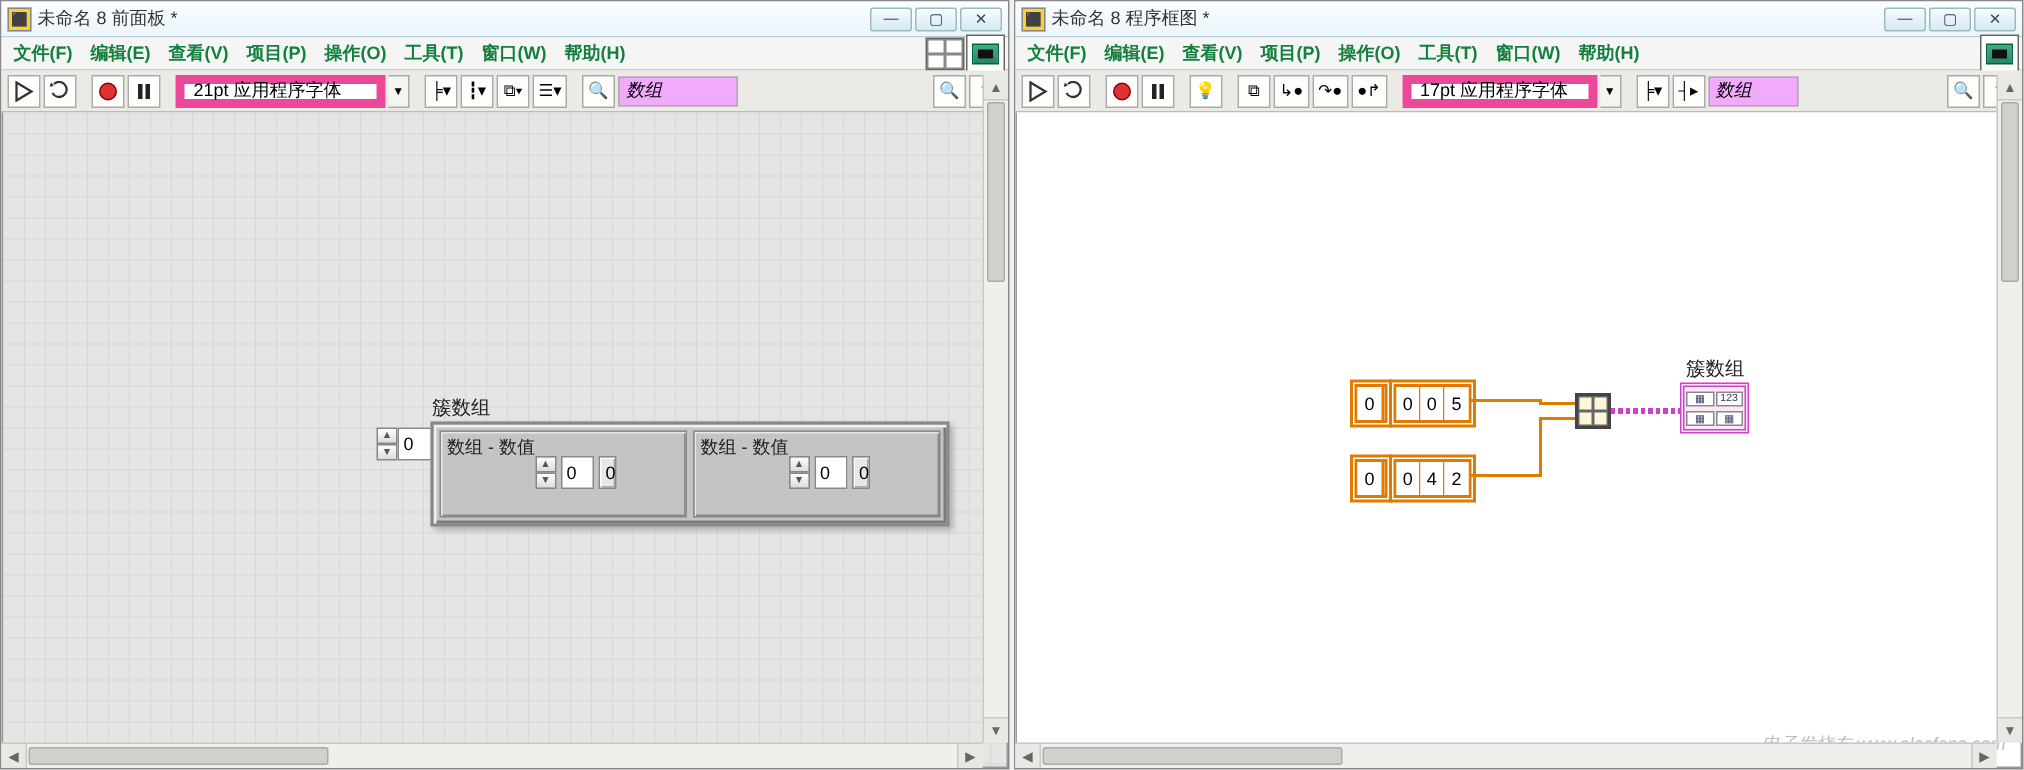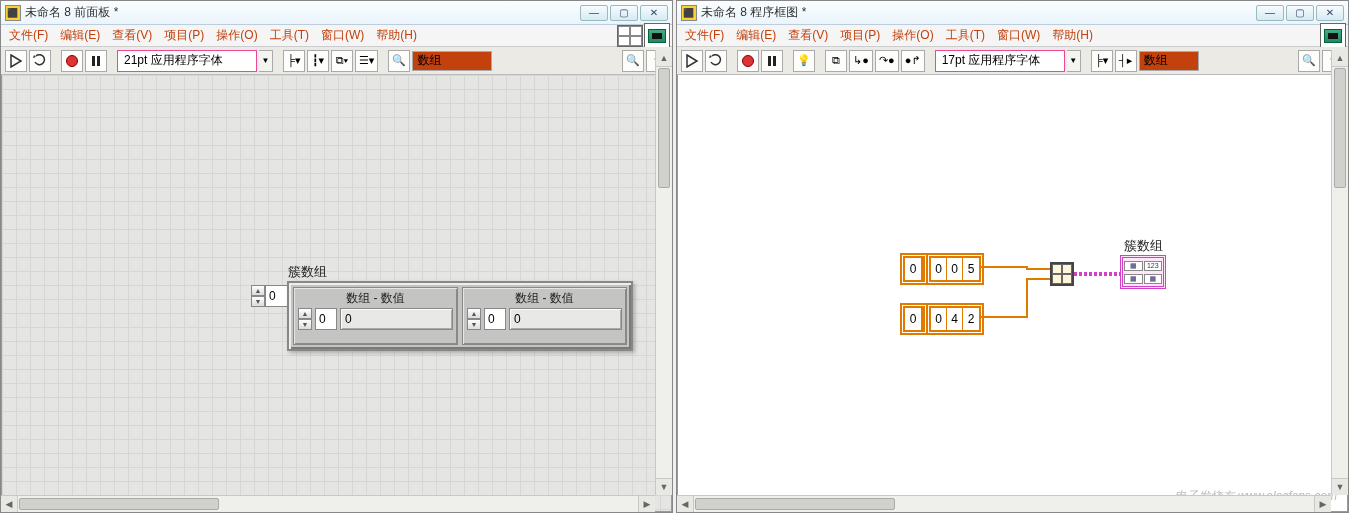--- a/index.html
+++ b/index.html
@@ -6,33 +6,33 @@
   body { width: 1349px; height: 513px; background: #f0f0f0; position: relative; overflow: hidden; }
   .window { position: absolute; top: 0; background: #fff; border: 1px solid #888; display: flex; flex-direction: column; }
   .window-left { left: 0; width: 673px; height: 513px; }
   .window-right { left: 676px; width: 673px; height: 513px; }
   .titlebar { height: 24px; background: linear-gradient(#fafdff,#eaf5fb); display: flex; align-items: center; padding: 0 4px; border-bottom: 1px solid #bcd; }
   .titlebar .tb-icon { width: 16px; height: 16px; background: #ffcf30; border: 1px solid #888; display: inline-flex; align-items: center; justify-content: center; font-size: 9px; margin-right: 4px; }
   .titlebar .tb-title { font-size: 12px; color: #333; flex: 1; }
   .win-btns { display: flex; gap: 2px; }
   .win-btn { width: 28px; height: 16px; border: 1px solid #9bb; background: linear-gradient(#f7fbfd,#d6eaf5); display: flex; align-items: center; justify-content: center; font-size: 10px; color: #346; border-radius: 2px; }
   .menubar { height: 22px; background: #f5f5f5; display: flex; align-items: center; padding: 0 2px; border-bottom: 1px solid #ccc; }
-  .menu-item { font-size: 12px; padding: 2px 6px; color: #c2410c; }
+  .menu-item { font-size: 12px; padding: 2px 6px; color: #15803d; font-weight: bold; }
   .menubar-right { margin-left: auto; display: flex; gap: 1px; align-items: center; }
   .grid2x2 { width: 26px; height: 22px; border: 1px solid #666; display: grid; grid-template: 1fr 1fr / 1fr 1fr; background: #fff; }
   .grid2x2 div { border: 1px solid #888; }
   .lv-icon { width: 26px; height: 26px; border: 1px solid #666; background: #fff; display: flex; align-items: center; justify-content: center; }
   .lv-chip { width: 18px; height: 14px; background: linear-gradient(#4a8, #286); border: 1px solid #063; position: relative; }
   .lv-chip::after { content: ""; position: absolute; left: 3px; top: 3px; width: 10px; height: 6px; background: #111; }
   .toolbar { height: 28px; background: #eceae4; border-bottom: 1px solid #bbb; display: flex; align-items: center; padding: 0 4px; gap: 2px; }
   .tool-btn { height: 22px; min-width: 22px; border: 1px solid #aaa; background: #fdfdfb; display: flex; align-items: center; justify-content: center; font-size: 11px; padding: 0 3px; }
   .tool-sep { width: 6px; }
-  .font-box { height: 22px; border: 1px solid #ec4899; background: #fff; display: flex; align-items: center; font-size: 12px; padding: 0 6px; min-width: 140px; }
+  .font-box { height: 22px; border: 6px solid #ec4899; background: #fff; display: flex; align-items: center; font-size: 12px; padding: 0 6px; min-width: 140px; }
   .font-drop { width: 14px; height: 22px; border: 1px solid #aaa; border-left: none; background: #f4f4f0; display: flex; align-items: center; justify-content: center; font-size: 8px; }
-  .search-box { height: 20px; border: 1px solid #aaa; background: #c2410c; font-size: 12px; padding: 0 4px; min-width: 80px; display: flex; align-items: center; }
+  .search-box { height: 20px; border: 1px solid #aaa; background: #f0abfc; font-size: 12px; padding: 0 4px; min-width: 80px; display: flex; align-items: center; font-style: italic; }
   .tool-btn svg { width: 14px; height: 14px; }
   .toolbar .spacer { flex: 1; }
   .canvas { flex: 1; position: relative; overflow: hidden; }
   .canvas-fp { background-color: #e5e5e3;
     background-image: linear-gradient(#d6d6d4 1px, transparent 1px), linear-gradient(90deg, #d6d6d4 1px, transparent 1px);
     background-size: 14px 14px; border: 1px solid #999; border-top: none; }
   .canvas-bd { background: #fff; border: 1px solid #999; border-top: none; }
   .scroll-v { position: absolute; right: 0; top: 49px; bottom: 17px; width: 17px; background: #efefec; border-left: 1px solid #c8c8c4; }
   .scroll-v .thumb { position: absolute; left: 2px; right: 2px; top: 18px; height: 120px; background: #d0d0cc; border: 1px solid #aaa; border-radius: 2px; }
   .scroll-v .arr { position: absolute; left: 0; right: 0; height: 17px; background: #e8e8e4; display: flex; align-items: center; justify-content: center; font-size: 9px; color: #666; }
@@ -44,21 +44,21 @@
   .scroll-h .arr.lf { left: 0; border-right: 1px solid #c8c8c4; }
   .scroll-h .arr.rt { right: 0; border-left: 1px solid #c8c8c4; }
   
   .cluster-label { position: absolute; left: 286px; top: 188px; font-size: 13px; color: #222; }
   .idx-ctrl { position: absolute; left: 249px; top: 210px; display: flex; align-items: center; }
   .spin { width: 14px; display: flex; flex-direction: column; }
   .spin-btn { width: 14px; height: 11px; border: 1px solid #888; background: linear-gradient(#fefefe,#dcdcdc); display: flex; align-items: center; justify-content: center; font-size: 7px; color: #555; }
   .num-box { width: 26px; height: 22px; border: 1px solid #888; background: #fff; display: flex; align-items: center; padding-left: 3px; font-size: 12px; }
   .cluster-body { position: absolute; left: 285px; top: 206px; width: 346px; height: 70px; background: #c4c4c2;
     border: 2px solid #888; box-shadow: inset 2px 2px 0 #eee, inset -2px -2px 0 #7a7a78, 2px 2px 4px rgba(0,0,0,.25); padding: 4px; display: flex; gap: 4px; }
-  .arr-cell { flex: 1; border: 1px solid #888; background: #c4c4c2; box-shadow: inset 1px 1px 0 #e6e6e4, inset -1px -1px 0 #8a8a88; padding: 2px 4px 4px; display: flex; flex-direction: column; }
+  .arr-cell { flex: 1; border: 1px solid #888; background: #c4c4c2; box-shadow: inset 1px 1px 0 #e6e6e4, inset -1px -1px 0 #8a8a88; padding: 2px 4px 4px; display: flex; flex-direction: row; }
   .arr-cell .cap { font-size: 12px; text-align: center; color: #222; height: 18px; }
   .arr-row { display: flex; align-items: center; gap: 3px; }
   .val-box { flex: 1; height: 22px; border: 1px solid #888; background: #e8e8e6; box-shadow: inset 1px 1px 0 #fbfbf9, inset -1px -1px 0 #aaa; display: flex; align-items: center; padding-left: 4px; font-size: 12px; }
   
   .bd-arr { position: absolute; display: flex; align-items: center; border: 2px solid #e07b00; background: #fff; }
   .bd-arr .idx { width: 18px; height: 22px; border-right: 2px solid #e07b00; display: flex; align-items: center; justify-content: center; font-size: 12px; color: #000; background: #fff; }
   .bd-arr .cells { display: flex; }
   .bd-arr .cell { width: 16px; height: 22px; border-right: 1px solid #e07b00; display: flex; align-items: center; justify-content: center; font-size: 12px; background: #fff; }
   .bd-arr .cell:last-child { border-right: none; }
   .bd-arr-outer { position: absolute; border: 2px solid #e07b00; padding: 1px; }

